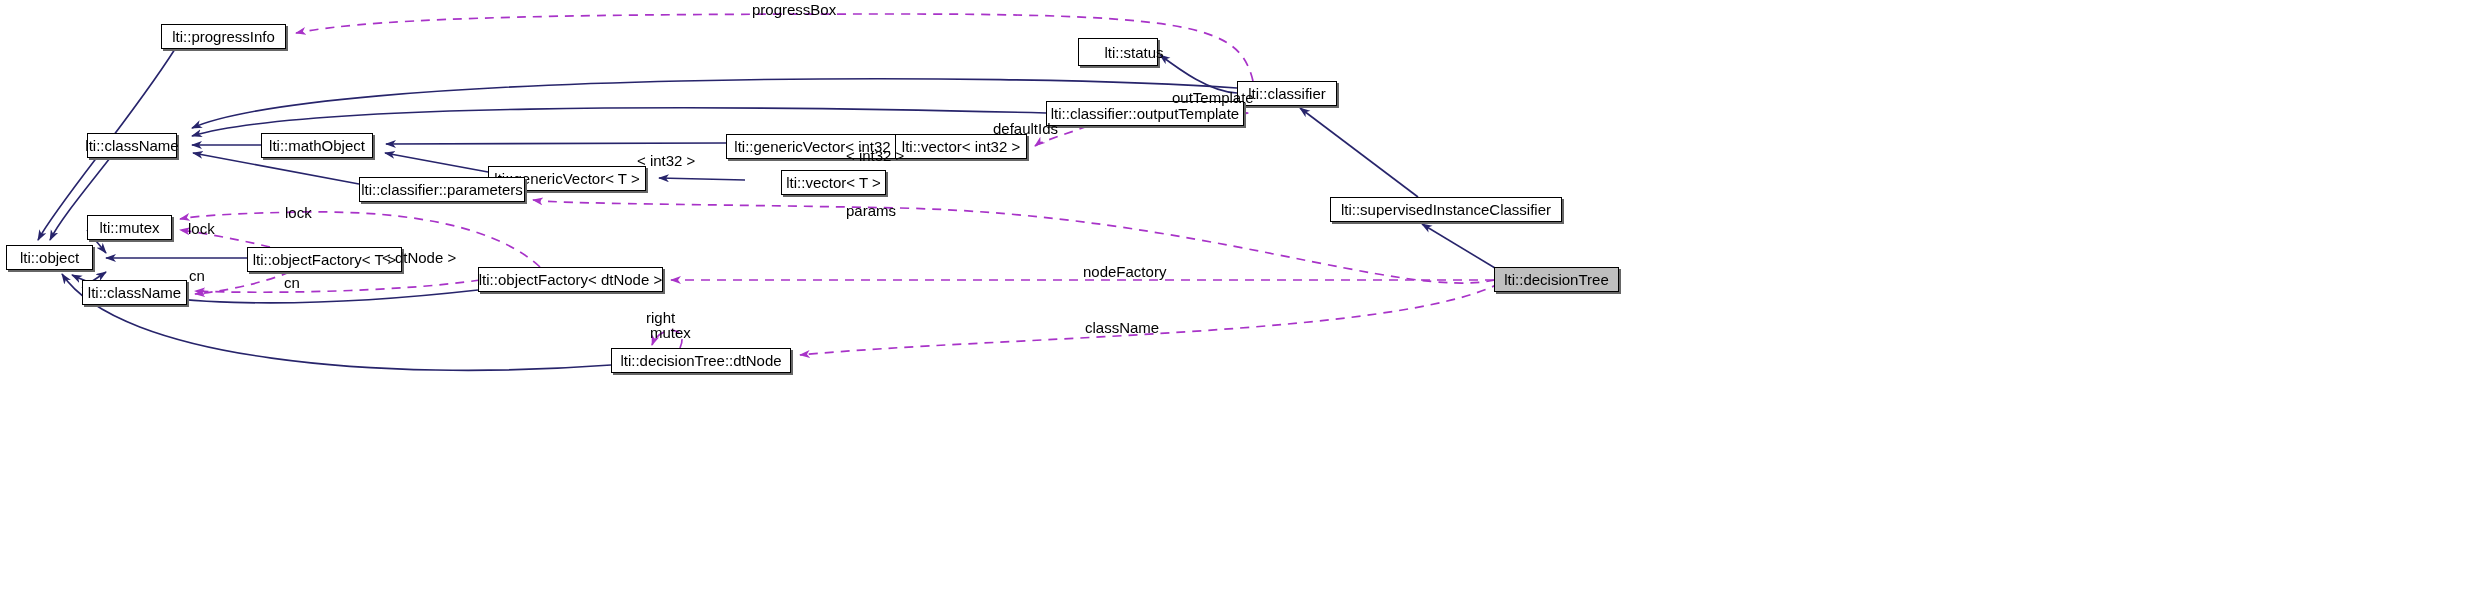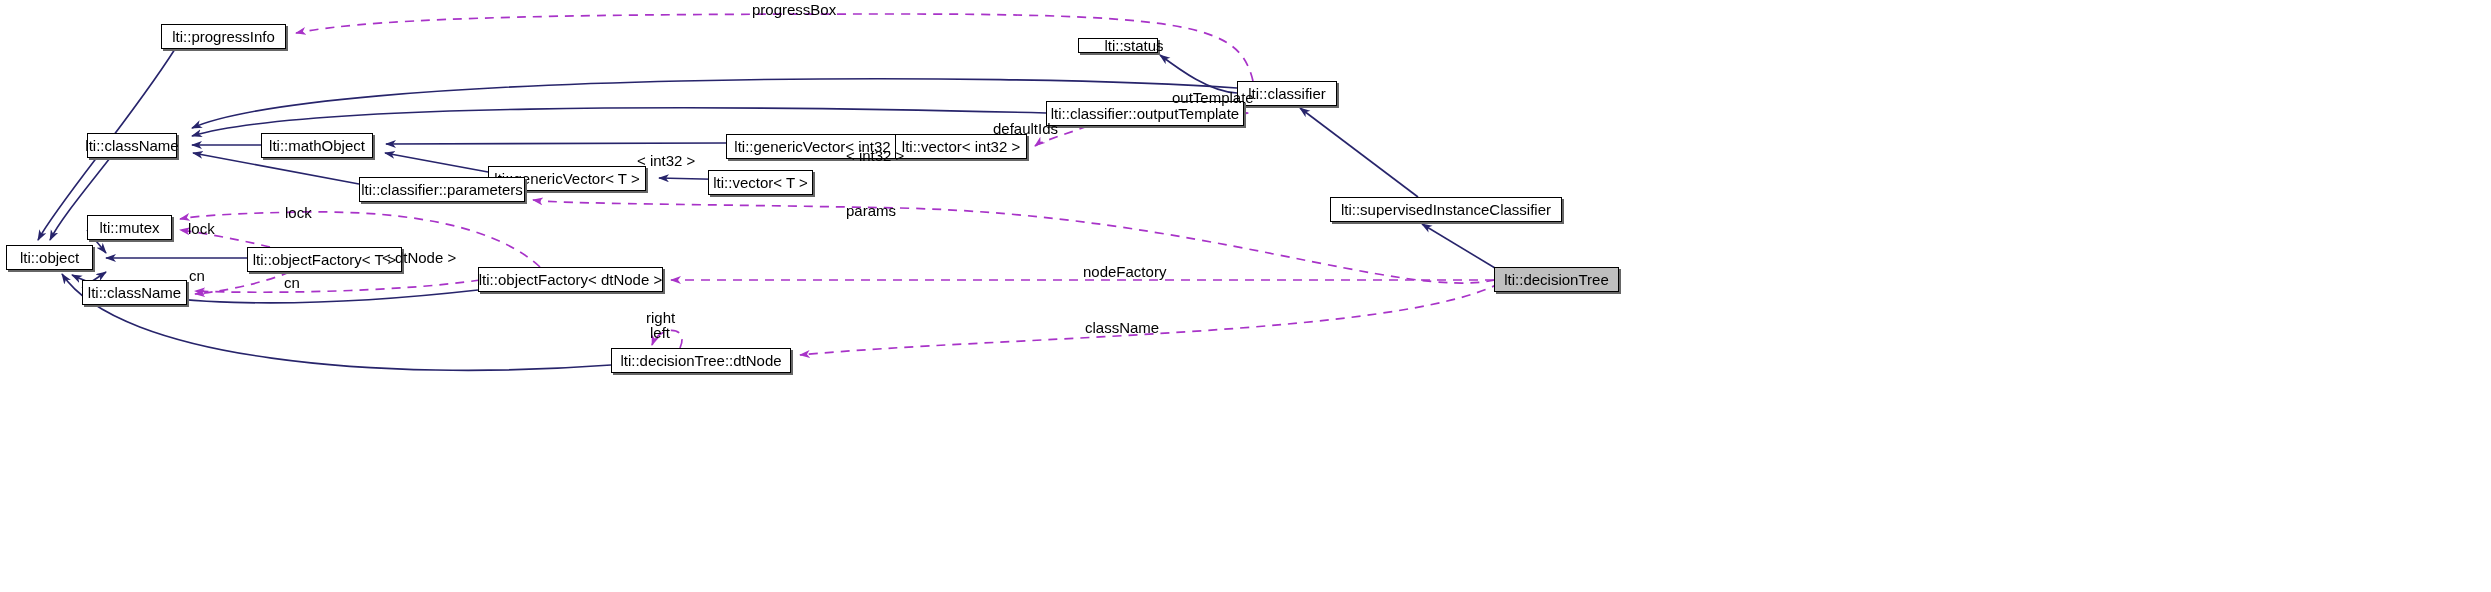--- a/index.html
+++ b/index.html
@@ -158,29 +158,29 @@
     <path d="M1237,106 C1220,110 1210,112 1248,113" fill="none" stroke="#a833c8" stroke-width="1.7" stroke-dasharray="9,7" marker-end="url(#arrow-use)" style="display:none"></path>
     <path d="M1236,106 C1215,111 1190,114 1252,113" fill="none" stroke="none"></path>
 
     <path d="M1242,106 C1230,114 1210,118 1255,114" fill="none" stroke="none"></path>
     <path d="M1238,107 C1215,115 1190,116 1253,114" fill="none" stroke="none"></path>
     <path d="M1248,106 C1230,112 1200,116 1258,114" fill="none" stroke="none"></path>
     <path d="M1239,106 C1225,110 1200,114 1248,113" fill="none" stroke="#a833c8" stroke-width="1.7" stroke-dasharray="9,7" marker-end="url(#arrow-use)"></path>
   </svg>
 
   <div class="node" style="left:161px;  top:24px;  width:125px; height:25px;">lti::progressInfo</div>
-  <div class="node" style="left:1078px; top:38px;  width:80px;  height:15px;padding-left:32px;">lti::status</div>
+  <div class="node" style="left:1078px; top:38px;  width:80px;  height:28px;padding-left:32px;">lti::status</div>
   <div class="node" style="left:1237px; top:81px;  width:100px; height:25px;">lti::classifier</div>
   <div class="node" style="left:1046px; top:101px; width:198px; height:25px;">lti::classifier::outputTemplate</div>
   <div class="node" style="left:87px;   top:133px; width:90px;  height:25px;">lti::className</div>
   <div class="node" style="left:261px;  top:133px; width:112px; height:25px;">lti::mathObject</div>
   <div class="node" style="left:726px;  top:134px; width:186px; height:25px;">lti::genericVector&lt; int32 &gt;</div>
   <div class="node" style="left:895px;  top:134px; width:132px; height:25px;">lti::vector&lt; int32 &gt;</div>
   <div class="node" style="left:488px;  top:166px; width:158px; height:25px;">lti::genericVector&lt; T &gt;</div>
-  <div class="node" style="left:708px;  top:170px; width:105px; height:25px;">lti::vector&lt; T &gt;</div>
+  <div class="node" style="left:781px;  top:170px; width:105px; height:25px;">lti::vector&lt; T &gt;</div>
   <div class="node" style="left:359px; top:177px; width:166px; height:25px;">lti::classifier::parameters</div>
   <div class="node" style="left:1330px; top:197px; width:232px; height:25px;">lti::supervisedInstanceClassifier</div>
   <div class="node" style="left:87px;   top:215px; width:85px;  height:25px;">lti::mutex</div>
   <div class="node" style="left:6px;    top:245px; width:87px;  height:25px;">lti::object</div>
   <div class="node" style="left:247px;  top:247px; width:155px; height:25px;">lti::objectFactory&lt; T &gt;</div>
   <div class="node" style="left:478px; top:267px; width:185px; height:25px;">lti::objectFactory&lt; dtNode &gt;</div>
   <div class="node highlight" style="left:1494px; top:267px; width:125px; height:25px;">lti::decisionTree</div>
   <div class="node" style="left:82px;   top:280px; width:105px; height:25px;">lti::className</div>
   <div class="node" style="left:611px;  top:348px; width:180px; height:25px;">lti::decisionTree::dtNode</div>
 
@@ -191,15 +191,15 @@
   <div class="edge-label" style="left:846px;  top:148px;">&lt; int32 &gt;</div>
   <div class="edge-label" style="left:846px;  top:203px;">params</div>
   <div class="edge-label" style="left:285px;  top:205px;">lock</div>
   <div class="edge-label" style="left:188px;  top:221px;">lock</div>
   <div class="edge-label" style="left:382px; top:250px;">&lt; dtNode &gt;</div>
   <div class="edge-label" style="left:1083px; top:264px;">nodeFactory</div>
   <div class="edge-label" style="left:189px;  top:268px;">cn</div>
   <div class="edge-label" style="left:284px;  top:275px;">cn</div>
   <div class="edge-label" style="left:1085px; top:320px;">className</div>
   <div class="edge-label" style="left:646px;  top:310px;">right</div>
-  <div class="edge-label" style="left:650px;  top:325px;">left</div>
+  <div class="edge-label" style="left:650px;  top:325px;">mutex</div>
 
 </div>
 
 </body></html>

